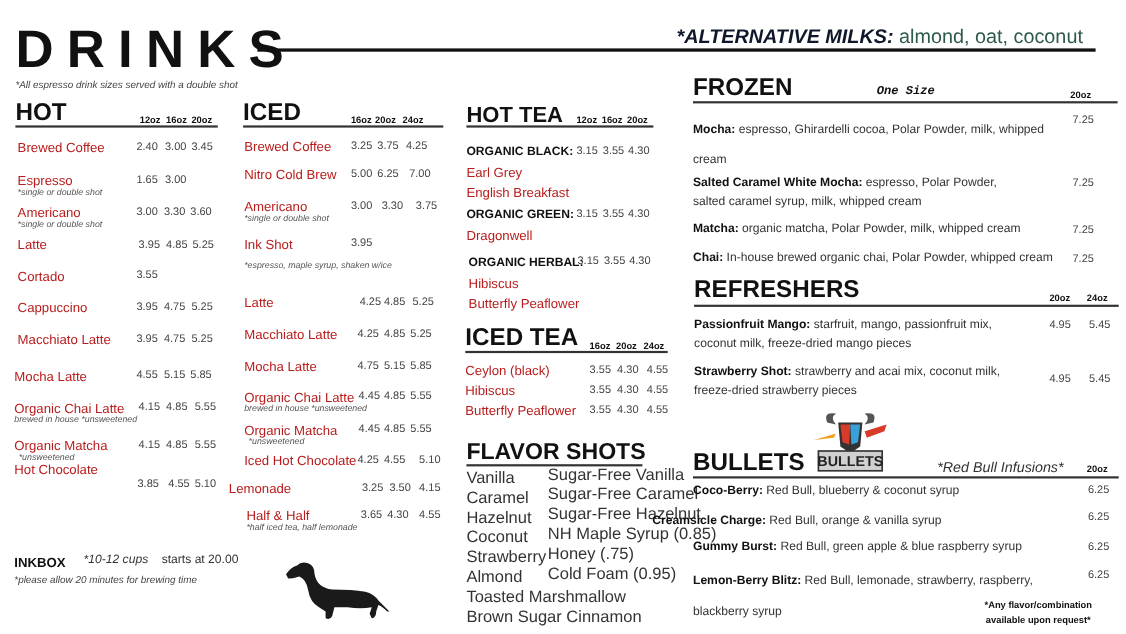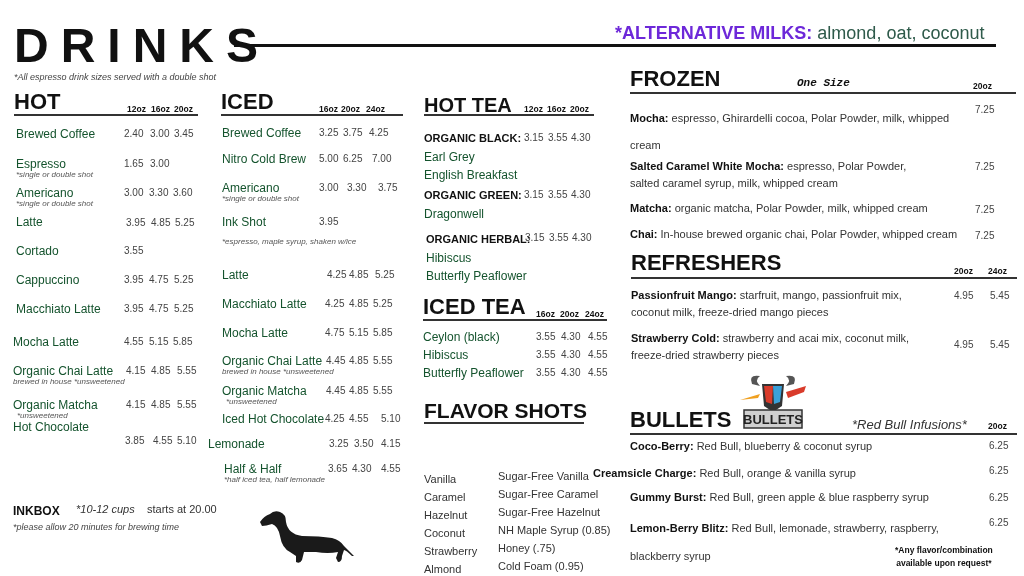--- a/index.html
+++ b/index.html
@@ -2,33 +2,33 @@
 <html><head>
   <meta charset="utf-8">
   <style>
     * { margin: 0; padding: 0; box-sizing: border-box; }
     html, body { width: 1024px; height: 576px; background: #ffffff; overflow: hidden; }
     body { position: relative; font-family: "Liberation Sans", sans-serif; color: #333; }
     .abs { position: absolute; }
     .title-drinks { left: 14px; top: 18px; font-size: 48px; font-weight: bold; letter-spacing: 12px; color: #111; font-family: "Liberation Sans", sans-serif; line-height: 56px; }
     .top-line { left: 234px; top: 44px; width: 762px; height: 3px; background: #111; }
     .alt-milks { left: 615px; top: 22px; font-size: 18px; color: #2e5a4a; line-height: 22px; white-space: nowrap; }
-    .alt-milks b { font-weight: bold; color: #6d28d9; }
+    .alt-milks b { font-weight: bold; font-style: italic; color: #0f172a; }
     .alt-milks span.v { color: #2e5a4a; font-weight: normal; }
     .note-small { font-size: 9px; font-style: italic; color: #444; white-space: nowrap; }
     .sec-head { font-size: 22px; font-weight: bold; color: #111; line-height: 24px; white-space: nowrap; }
     .sec-rule { height: 2px; background: #333; }
     .size-head { font-size: 8.5px; font-weight: bold; color: #111; white-space: nowrap; }
-    .item { font-size: 12px; color: #14532d; white-space: nowrap; line-height: 14px; }
+    .item { font-size: 12px; color: #b91c1c; white-space: nowrap; line-height: 14px; }
     .price { font-size: 10px; color: #444; white-space: nowrap; line-height: 14px; }
     .sub { font-size: 8px; font-style: italic; color: #555; white-space: nowrap; line-height: 10px; }
     .tea-cat { font-size: 11px; font-weight: bold; color: #111; white-space: nowrap; line-height: 14px; }
     .desc { font-size: 11px; color: #333; line-height: 17px; }
     .desc b { color: #111; }
-    .flav { font-size: 11px; color: #333; white-space: nowrap; line-height: 12px; margin-top: 44px; }
+    .flav { font-size: 15px; color: #333; white-space: nowrap; line-height: 12px; }
   </style>
 </head>
 <body>
 
 <div class="abs title-drinks">DRINKS</div>
 <div class="abs top-line"></div>
 <div class="abs note-small" style="left:14px; top:72px;">*All espresso drink sizes served with a double shot</div>
 <div class="abs alt-milks">
   <b>*ALTERNATIVE MILKS:</b>
   <span class="v">almond, oat, coconut</span>
@@ -233,21 +233,21 @@
 
 <div class="abs sec-head" style="left:631px; top:251px;">REFRESHERS</div>
 <div class="abs size-head" style="left:954px; top:266px;">20oz</div>
 <div class="abs size-head" style="left:988px; top:266px;">24oz</div>
 <div class="abs sec-rule" style="left:631px; top:277px; width:386px;"></div>
 
 <div class="abs desc" style="left:631px; top:287px; width:300px;"><b>Passionfruit  Mango:</b> <span>starfruit, mango, passionfruit mix, coconut milk, freeze-dried mango pieces</span></div>
 <div class="abs price" style="left:954px; top:289px;">4.95</div>
 <div class="abs price" style="left:990px; top:289px;">5.45</div>
 
-<div class="abs desc" style="left:631px; top:330px; width:300px;"><b>Strawberry Cold:</b> <span>strawberry and acai mix, coconut milk, freeze-dried strawberry pieces</span></div>
+<div class="abs desc" style="left:631px; top:330px; width:300px;"><b>Strawberry Shot:</b> <span>strawberry and acai mix, coconut milk, freeze-dried strawberry pieces</span></div>
 <div class="abs price" style="left:954px; top:338px;">4.95</div>
 <div class="abs price" style="left:990px; top:338px;">5.45</div>
 
 <div class="abs sec-head" style="left:630px; top:408px;">BULLETS</div>
 <div class="abs" style="left:738px; top:372px; width:70px; height:62px;">
   <svg width="70" height="62" viewBox="0 0 70 62">
     <path d="M14 12 Q10 2 22 4 Q16 8 22 14 Z" fill="#555"></path>
     <path d="M56 12 Q60 2 48 4 Q54 8 48 14 Z" fill="#555"></path>
     <polygon points="24,12 46,12 44,34 35,40 26,34" fill="#333"></polygon>
     <polygon points="26,14 35,14 34,32 28,30" fill="#d93b2b"></polygon>

